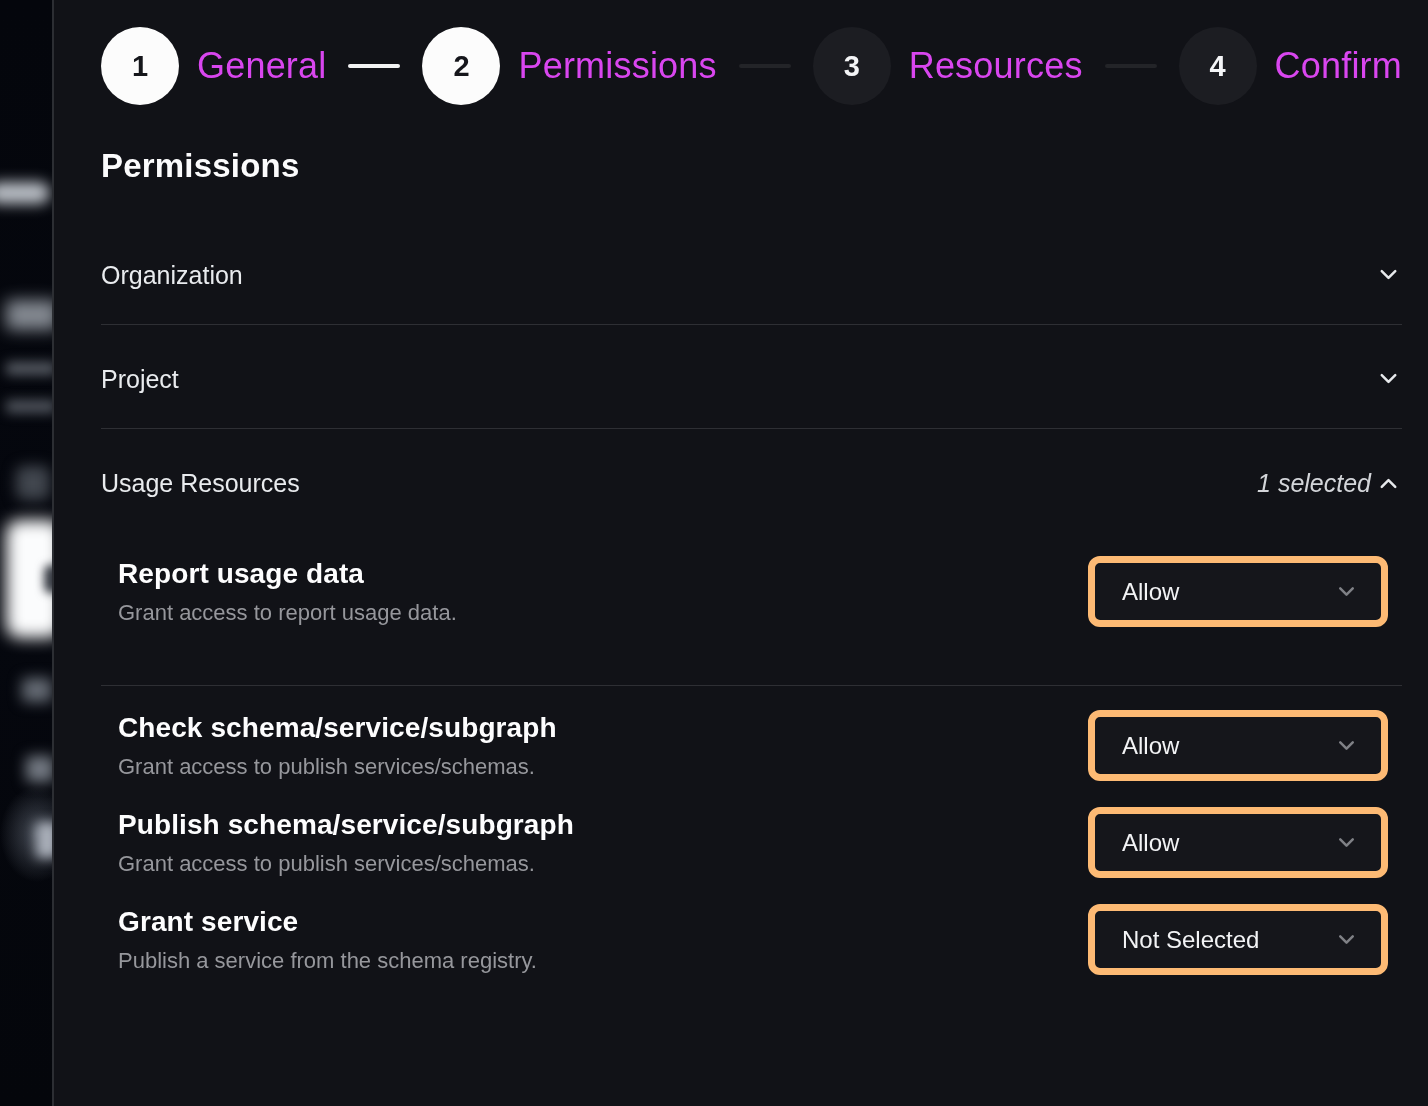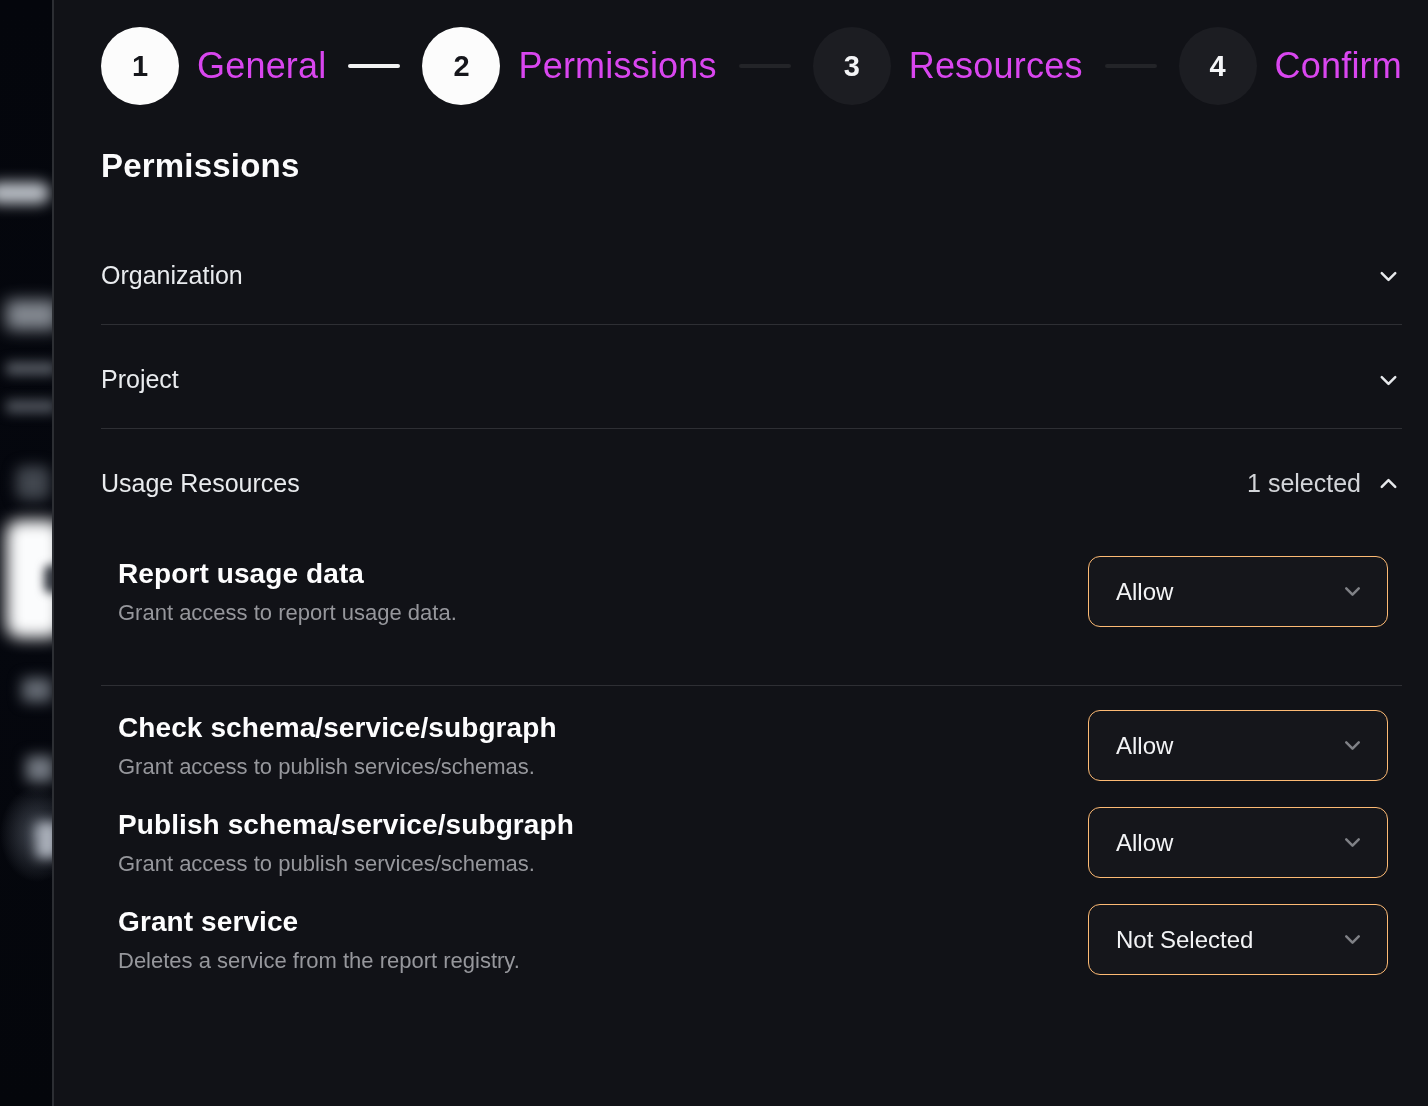--- a/index.html
+++ b/index.html
@@ -49,39 +49,39 @@
   .step-label { font-size:36px; font-weight:500; color:#d946ef; letter-spacing:.2px; white-space:nowrap; }
   .connector { flex:1 1 auto; height:4px; border-radius:2px; margin:0 22px; }
   .connector.done { background:#f2f2f3; }
   .connector.todo { background:#232428; }
 
   
   .title { margin:42px 0 36px; font-size:33px; font-weight:700; color:#fbfbfc; letter-spacing:.2px; }
 
   
   .section-header {
-    display:flex; align-items:flex-end; justify-content:space-between;
+    display:flex; align-items:flex-start; justify-content:space-between;
     padding:40px 0 34px; cursor:pointer;
   }
   .section-title { font-size:25px; font-weight:500; color:#e9ebee; }
-  .section-meta { display:flex; align-items:center; gap:14px; }
+  .section-meta { display:flex; align-items:center; gap:4px;font-style:italic; }
   .selected-count { font-size:25px; font-weight:500; color:#d3d5d9; }
   .chev { display:inline-flex; color:#e7e9ec; }
   .divider { height:1px; background:#2e2f34; }
 
   .section-content {
     padding:24px 14px 58px 17px;
     display:flex; flex-direction:column; gap:26px;
   }
   .perm-row { display:flex; align-items:center; justify-content:space-between; min-height:71px; }
   .perm-title { font-size:28px; font-weight:700; color:#fdfdfe; margin-bottom:10px; letter-spacing:.1px; }
   .perm-desc  { font-size:22px; color:#96979c; }
   .perm-select {
     width:300px; height:71px; flex:0 0 auto;
-    border:1px solid #fdba74; border-radius:12px; background:#15161b;
+    border:7px solid #fdba74; border-radius:12px; background:#15161b;
     display:flex; align-items:center; justify-content:space-between;
     padding:0 22px 0 27px; cursor:pointer;
   }
   .perm-select .value { font-size:24px; color:#f2f3f5; }
   .perm-select .chev { color:#7f8186; }
 </style>
 </head>
 <body>
 
 <div class="page">
@@ -227,21 +227,21 @@
               <svg width="25" height="25" viewBox="0 0 24 24" fill="none" stroke="currentColor" stroke-width="2.4" stroke-linecap="round" stroke-linejoin="round">
                   <path d="M6 9l6 6 6-6"></path>
                 </svg>
             </span>
           </div>
         </div>
 
         <div class="perm-row">
           <div class="perm-text">
             <div class="perm-title">Grant service</div>
-            <div class="perm-desc">Deletes a service from the report registry.</div>
+            <div class="perm-desc">Publish a service from the schema registry.</div>
           </div>
           <div class="perm-select">
             <span class="value">Not Selected</span>
             <span class="chev">
               <svg width="25" height="25" viewBox="0 0 24 24" fill="none" stroke="currentColor" stroke-width="2.4" stroke-linecap="round" stroke-linejoin="round">
                   <path d="M6 9l6 6 6-6"></path>
                 </svg>
             </span>
           </div>
         </div>

